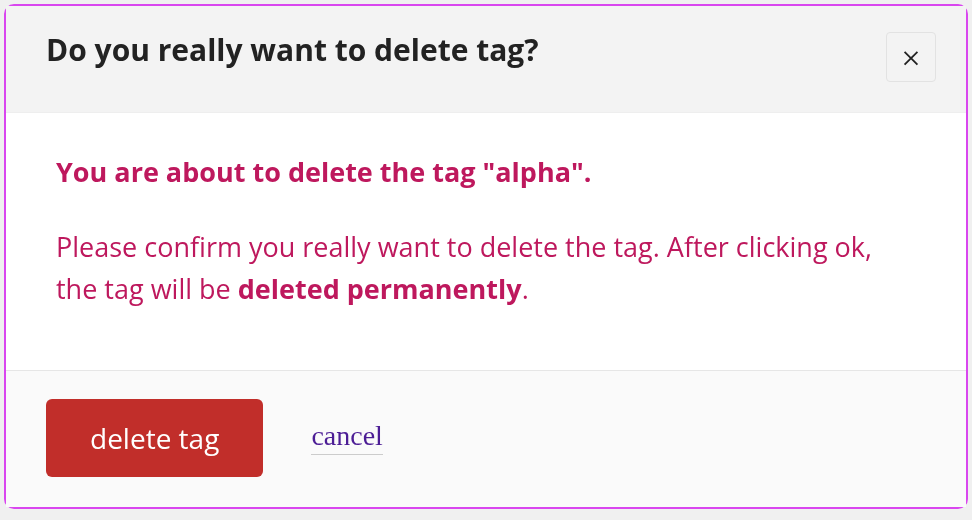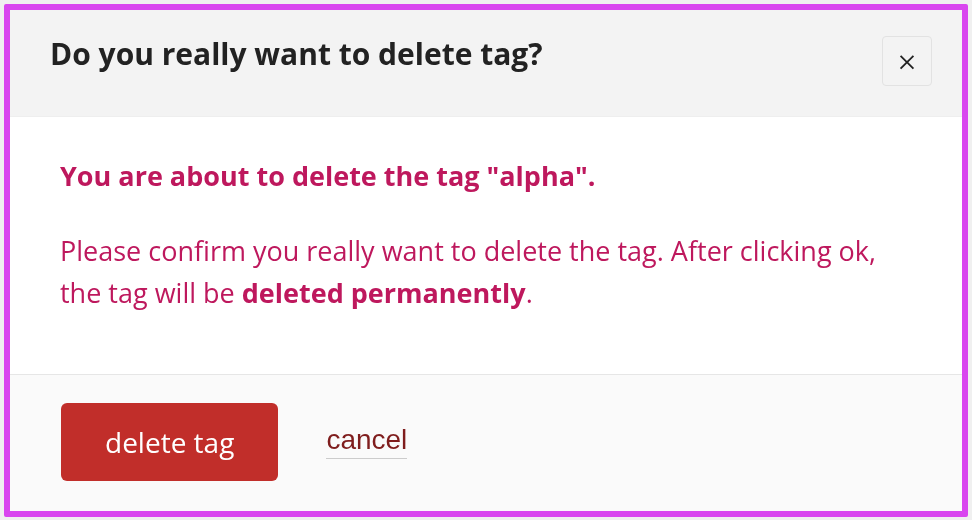--- a/index.html
+++ b/index.html
@@ -10,22 +10,22 @@
     body {
       font-family: "Open Sans", "Segoe UI", Roboto, "Helvetica Neue", Arial, sans-serif;
       background: #f0f0f0;
       width: 972px;
       height: 520px;
       overflow: hidden;
       padding: 4px;
     }
     .modal {
       background: #fff;
-      border: 6px solid #d946ef;
-      border-radius: 2px;
+      border: 2px solid #d946ef;
+      border-radius: 10px;
     }
     .modal-header {
       display: flex;
       align-items: flex-start;
       justify-content: space-between;
       padding: 26px 30px 30px 40px;
       background: #f3f3f3;
       border-bottom: 1px solid #eee;
     }
     .modal-title {
@@ -82,29 +82,28 @@
     .btn-primary {
       background: #c12e2a;
       color: #fff;
       border: none;
       border-radius: 6px;
       padding: 20px 44px;
       font-size: 28px;
       font-weight: 400;
       cursor: pointer;
       font-family: inherit;
-      margin-left: 11px;
     }
     .btn-link {
       background: none;
       border: none;
       font-size: 28px;
-      color: #7f1d1d;
+      color: #4c1d95;
       cursor: pointer;
-      font-family: Liberation Sans, sans-serif;
+      font-family: Liberation Serif, serif;
       padding: 0 0 2px 0;
       border-bottom: 1px solid #ccc;
     }
   </style>
 </head>
 <body>
 
 <div class="modal">
 
   <div class="modal-header">

